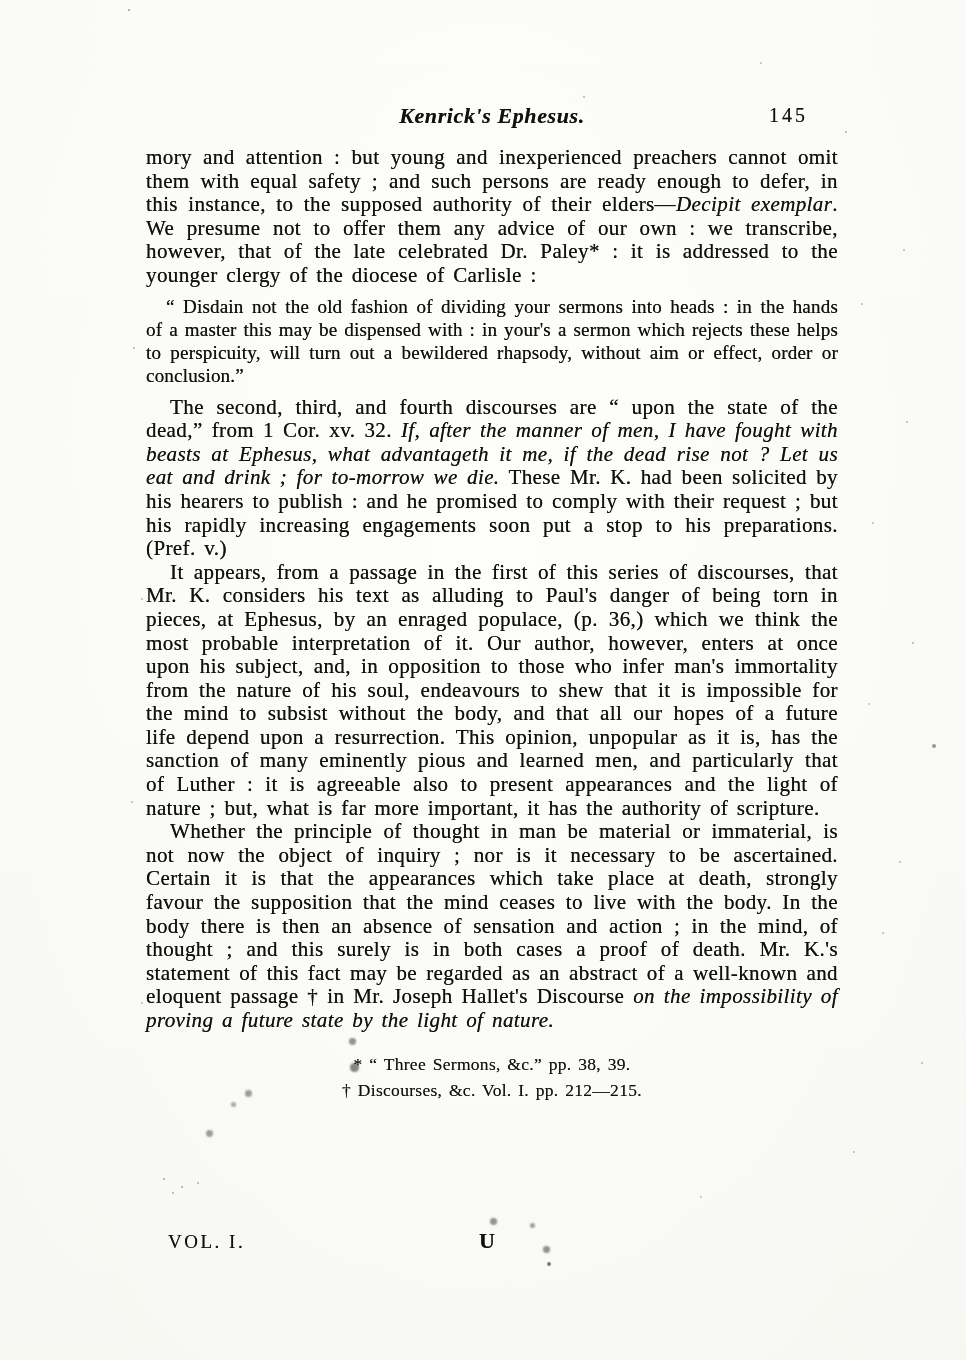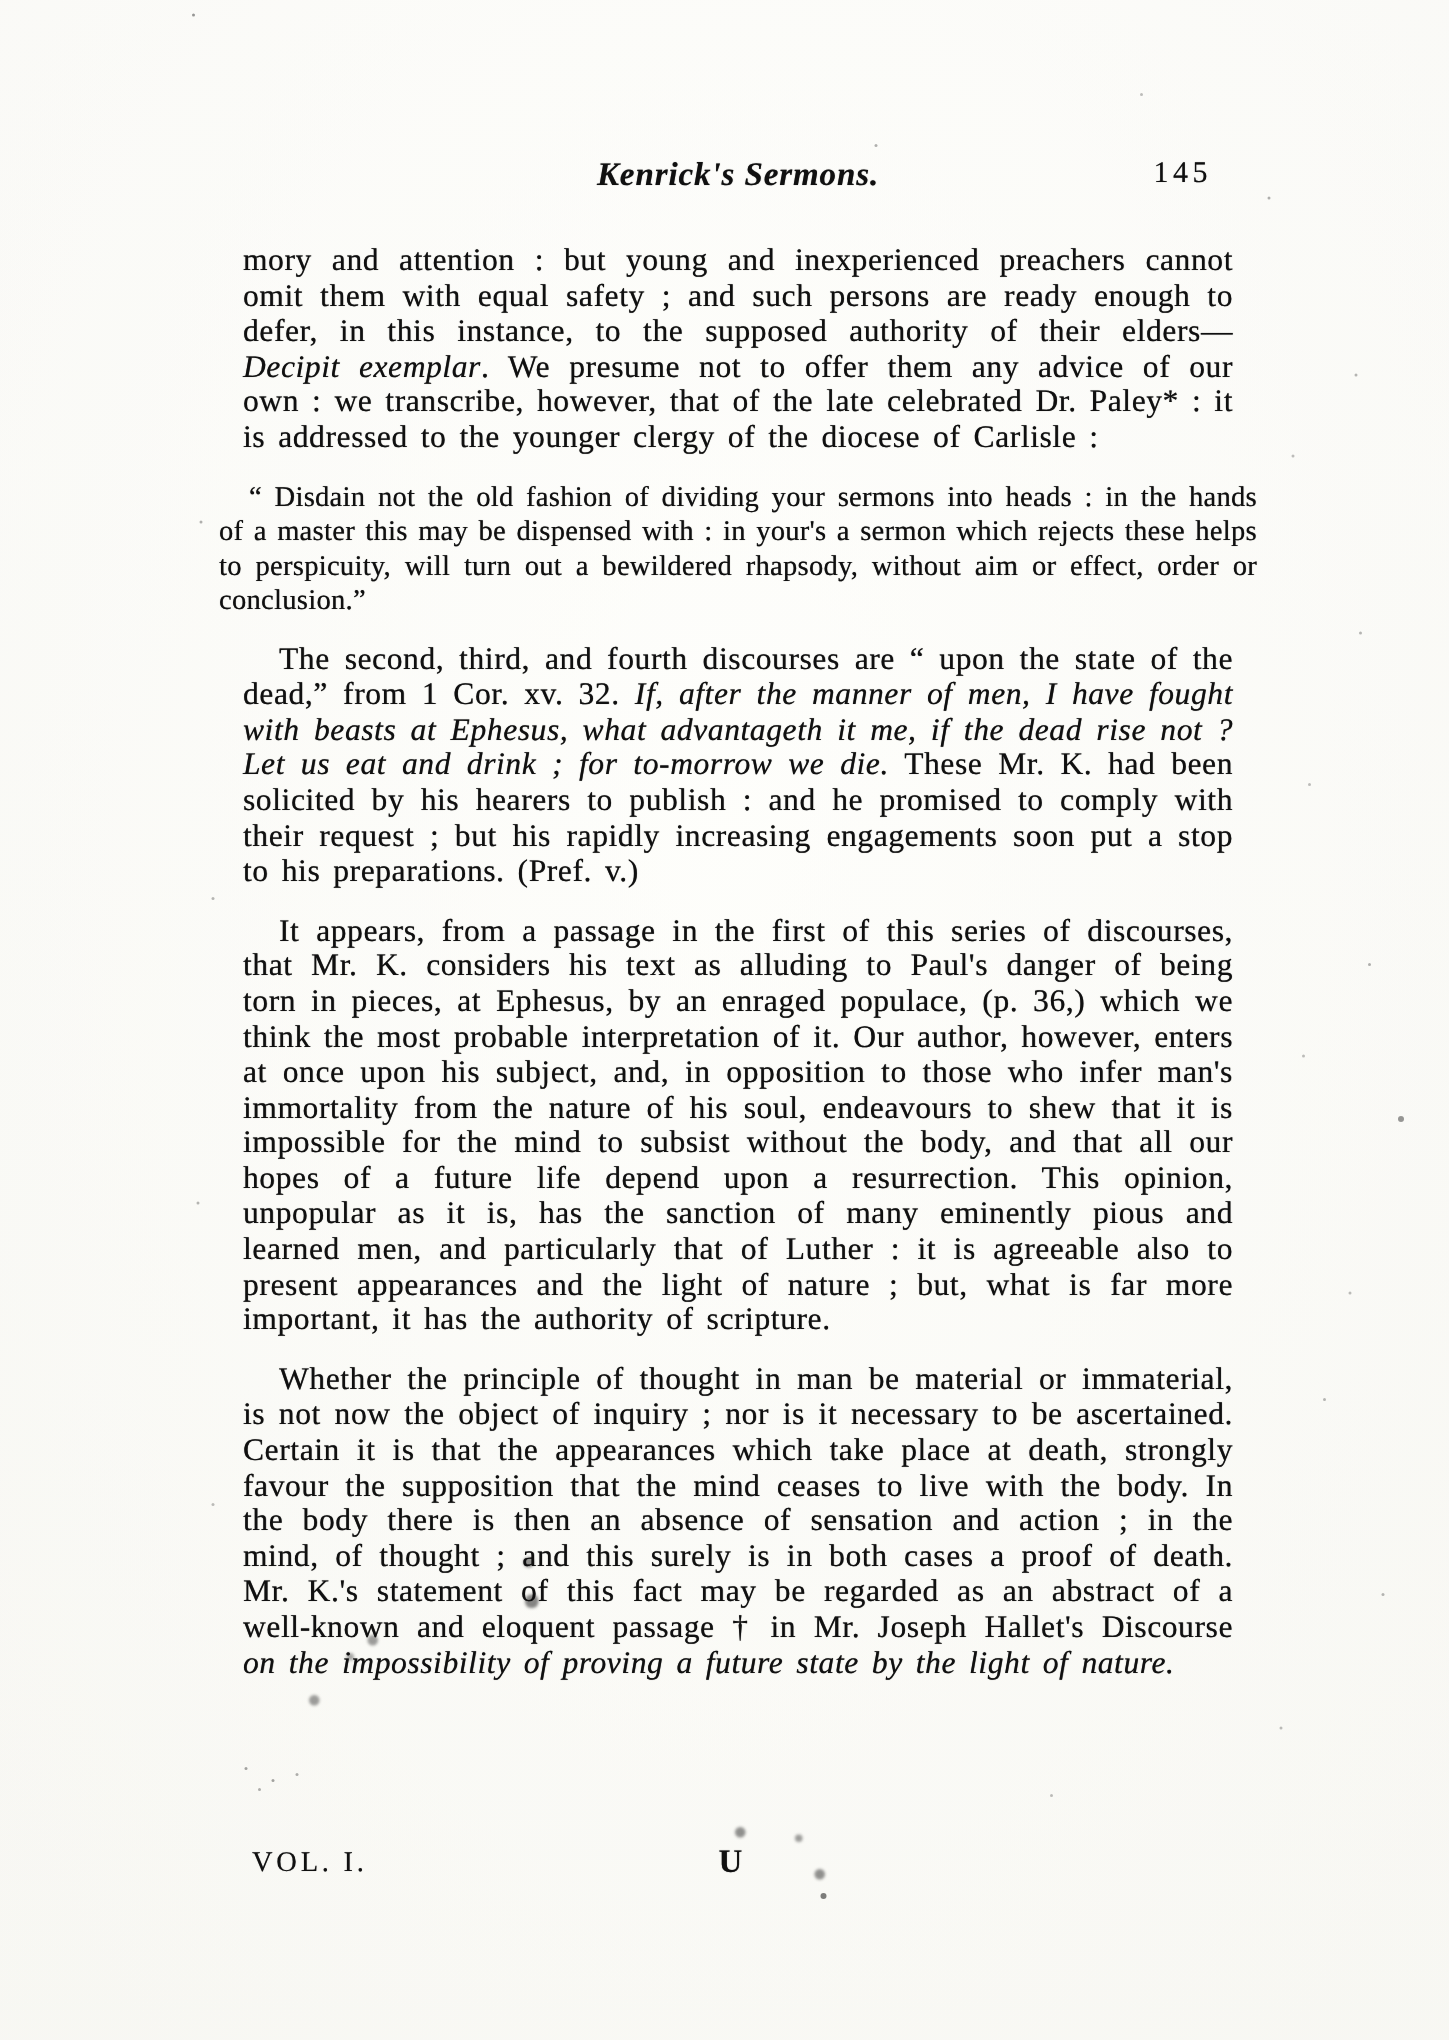--- a/index.html
+++ b/index.html
@@ -41,21 +41,21 @@
     font-size: 20px;
     letter-spacing: 3px;
     text-shadow: 0 0 0.5px rgba(0,0,0,0.55);
   }
   .text-block {
     position: absolute;
     top: 146px; left: 146px; width: 692px;
     text-align: justify;
   }
   .para {
-    margin: 16px;
+    margin: 0;
     font-size: 21px;
     line-height: 23.6px;
     letter-spacing: 0.4px;
     word-spacing: 3px;
     text-shadow: 0 0 0.55px rgba(0,0,0,0.55), 0.2px 0.2px 0 rgba(0,0,0,0.3);
   }
   .para.indent { text-indent: 24px; }
   .para.quote {
     font-size: 19px;
     line-height: 23px;
@@ -139,31 +139,35 @@
       531px 1224px 2px 1px rgba(15,15,15,0.40),
       545px 1248px 2px 2px rgba(15,15,15,0.45);
   }
 </style>
 </head>
 <body>
 
 <div class="page">
 
   <div class="header">
-    <span class="running-title">Kenrick's Sermons.</span>
+    <span class="running-title">Kenrick's Ephesus.</span>
     <span class="page-number">145</span>
   </div>
 
   <div class="text-block">
 
     <p class="para body"><span class="roman">mory and attention : but young and inexperienced preachers cannot omit them with equal safety ; and such persons are ready enough to defer, in this instance, to the supposed authority of their elders—</span><span class="italic">Decipit exemplar</span><span class="roman">. We presume not to offer them any advice of our own : we transcribe, however, that of the late celebrated Dr. Paley* : it is addressed to the younger clergy of the diocese of Carlisle :</span></p>
       <p class="para quote indent"><span class="roman">“ Disdain not the old fashion of dividing your sermons into heads : in the hands of a master this may be dispensed with : in your's a sermon which rejects these helps to perspicuity, will turn out a bewildered rhapsody, without aim or effect, order or conclusion.”</span></p>
       <p class="para body indent"><span class="roman">The second, third, and fourth discourses are “ upon the state of the dead,” from 1 Cor. xv. 32. </span><span class="italic">If, after the manner of men, I have fought with beasts at Ephesus, what advantageth it me, if the dead rise not ? Let us eat and drink ; for to-morrow we die.</span><span class="roman"> These Mr. K. had been solicited by his hearers to publish : and he promised to comply with their request ; but his rapidly increasing engagements soon put a stop to his preparations. (Pref. v.)</span></p>
       <p class="para body indent"><span class="roman">It appears, from a passage in the first of this series of discourses, that Mr. K. considers his text as alluding to Paul's danger of being torn in pieces, at Ephesus, by an enraged populace, (p. 36,) which we think the most probable interpretation of it. Our author, however, enters at once upon his subject, and, in opposition to those who infer man's immortality from the nature of his soul, endeavours to shew that it is impossible for the mind to subsist without the body, and that all our hopes of a future life depend upon a resurrection. This opinion, unpopular as it is, has the sanction of many eminently pious and learned men, and particularly that of Luther : it is agreeable also to present appearances and the light of nature ; but, what is far more important, it has the authority of scripture.</span></p>
       <p class="para body indent"><span class="roman">Whether the principle of thought in man be material or immaterial, is not now the object of inquiry ; nor is it necessary to be ascertained. Certain it is that the appearances which take place at death, strongly favour the supposition that the mind ceases to live with the body. In the body there is then an absence of sensation and action ; in the mind, of thought ; and this surely is in both cases a proof of death. Mr. K.'s statement of this fact may be regarded as an abstract of a well-known and eloquent passage † in Mr. Joseph Hallet's Discourse </span><span class="italic">on the impossibility of proving a future state by the light of nature.</span></p>
+      <div class="footnotes">
+        <div>* “ Three Sermons, &amp;c.” pp. 38, 39.</div>
+        <div>† Discourses, &amp;c. Vol. I. pp. 212—215.</div>
+      </div>
   </div>
 
   <div class="footer-volume">VOL. I.</div>
   <div class="footer-signature">U</div>
 
   <div class="specks"></div>
   <div class="blots"></div>
 </div>
 
 </body></html>

